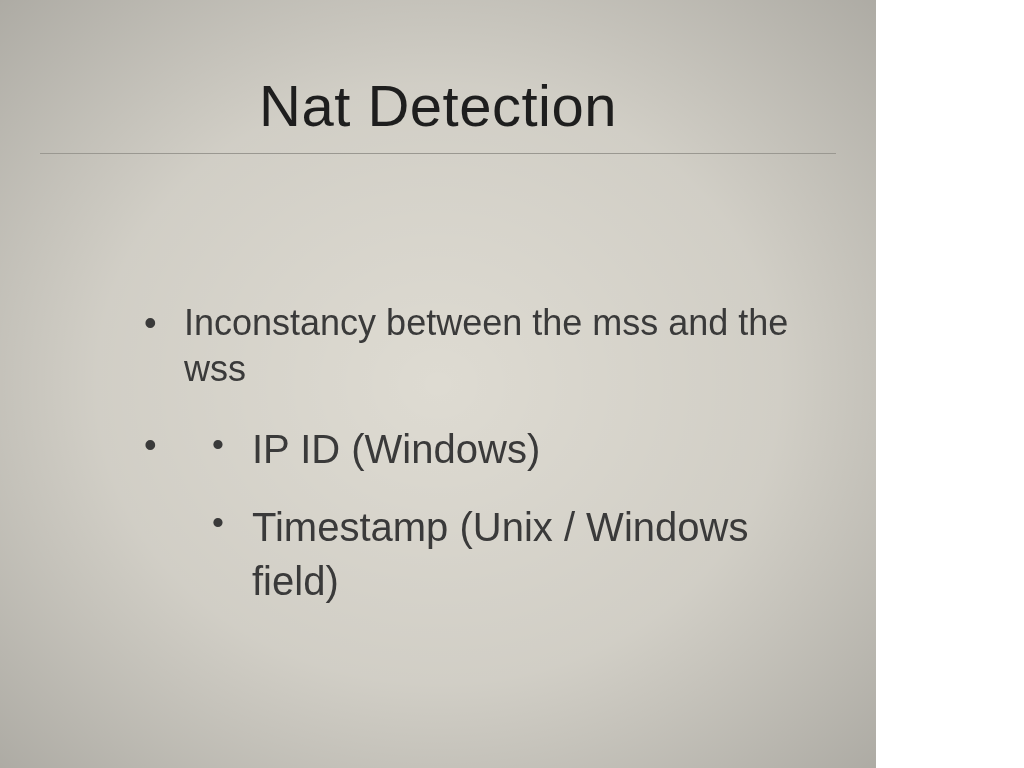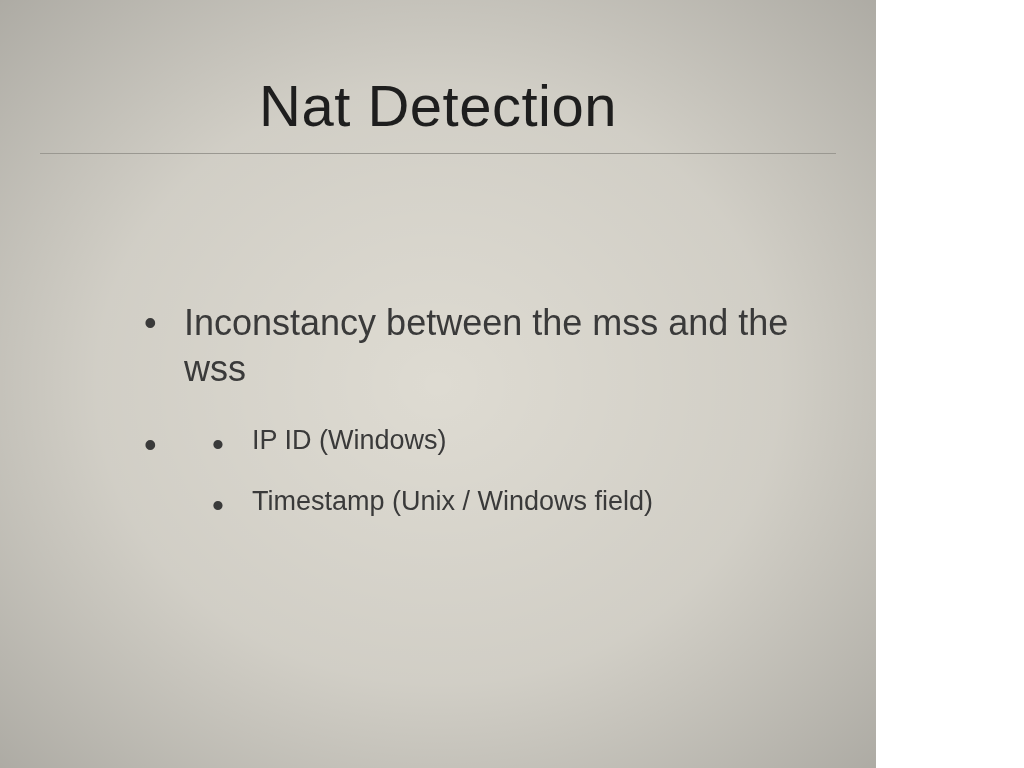--- a/index.html
+++ b/index.html
@@ -71,21 +71,21 @@
   }
   ul.sub {
     list-style: none;
     margin: 22px 0 0 0;
     padding: 0;
   }
   ul.sub > li {
     position: relative;
     padding-left: 44px;
     margin-left: 24px;
-    font-size: 27px;
+    font-size: 40px;
     line-height: 1.35;
     color: #3a3a3a;
     margin-bottom: 24px;
   }
   ul.sub > li::before {
     content: "•";
     position: absolute;
     left: 4px;
     top: 0;
     font-size: 34px;

